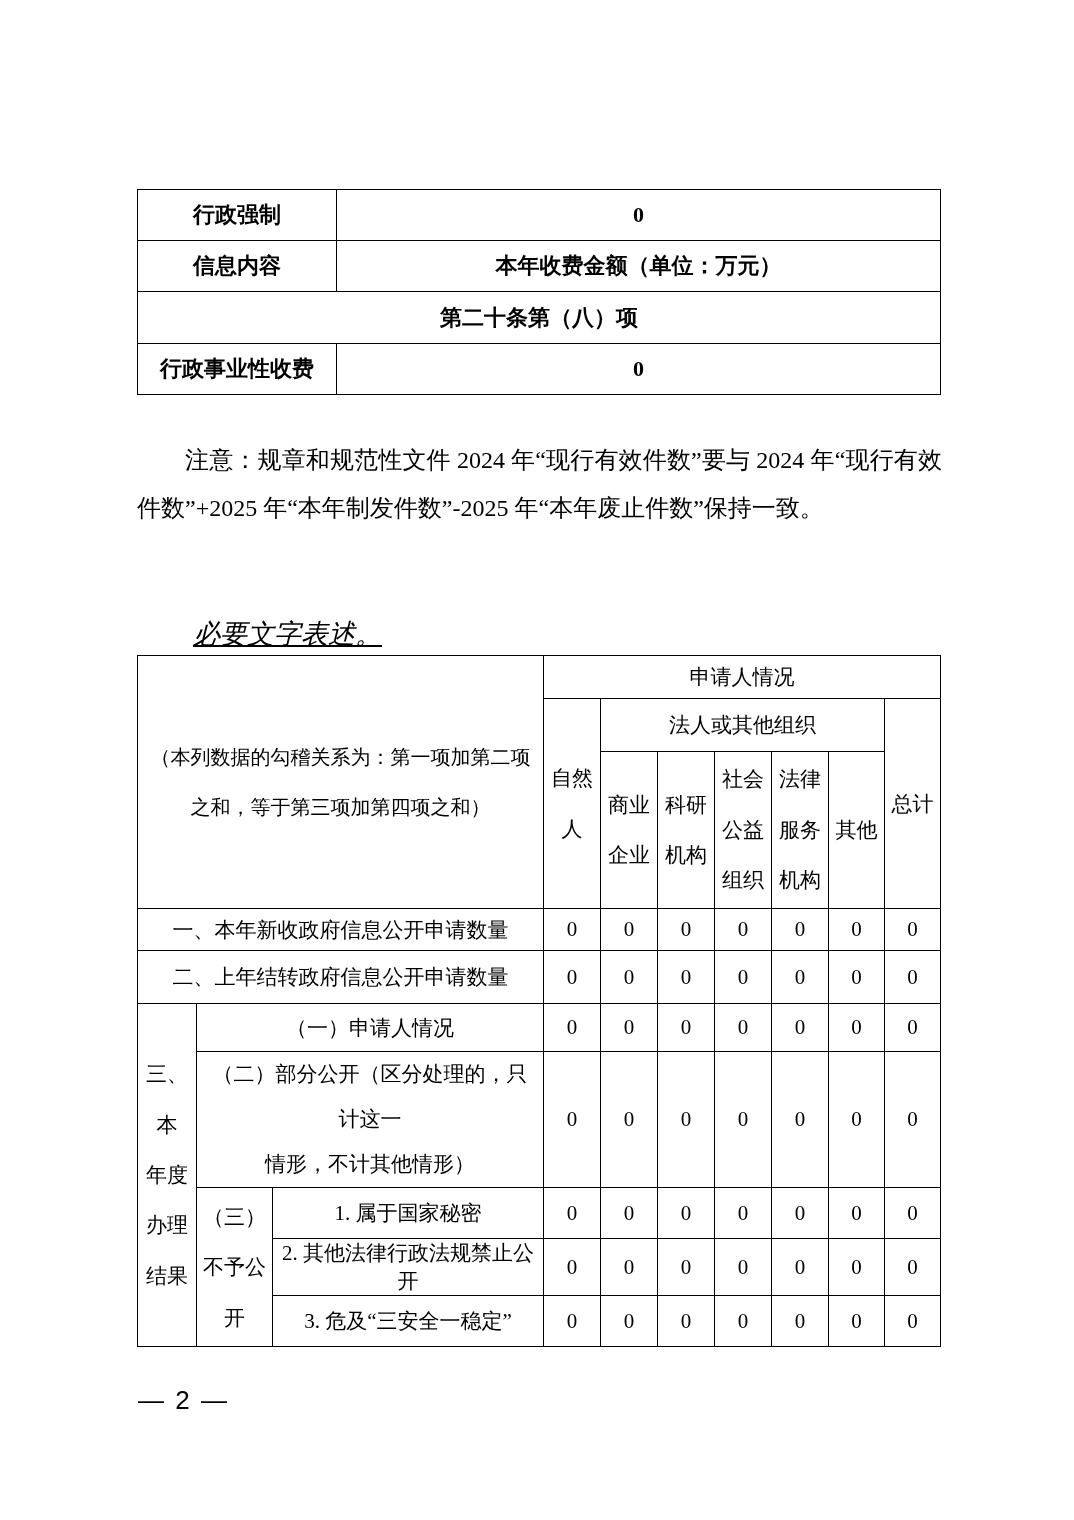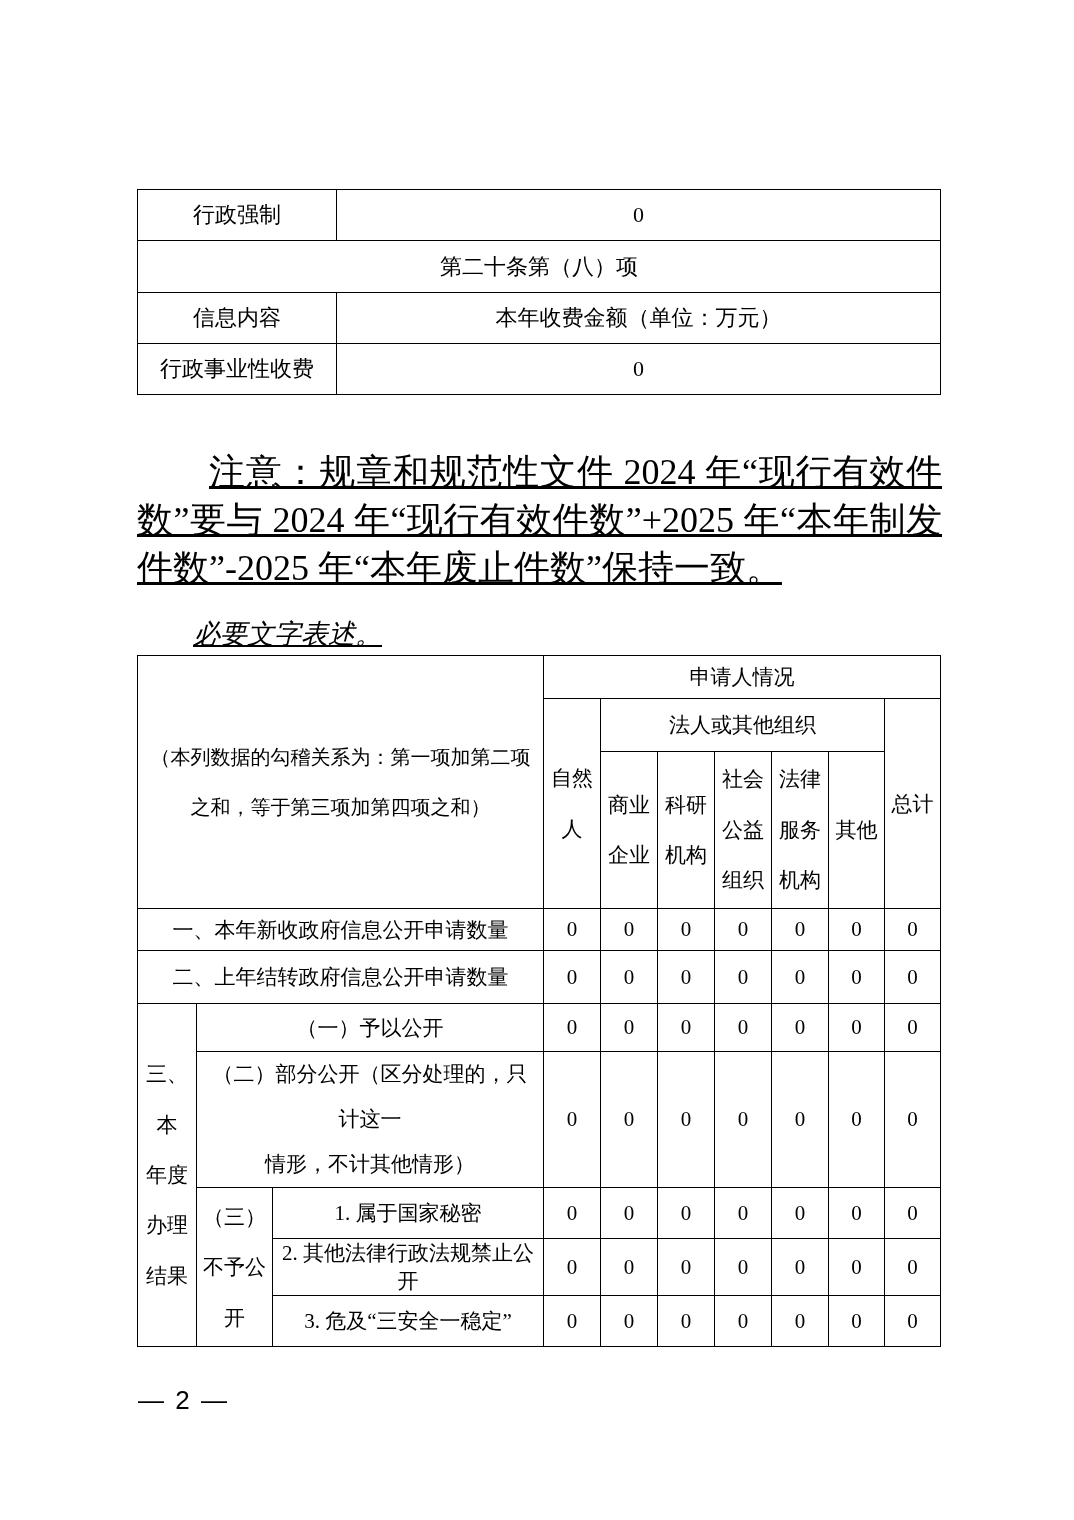--- a/index.html
+++ b/index.html
@@ -15,32 +15,32 @@
   }
 
   
   table { border-collapse: collapse; table-layout: fixed; }
   td { border: 1.5px solid #000; text-align: center; vertical-align: middle; padding: 0 4px; overflow: hidden; }
 
   .top-table {
     position: absolute; left: 137px; top: 189px;
     width: 803px;
     font-size: 22px;
+    font-weight: bold;
   }
   .top-table td { height: 50px; }
 
   
   .note {
     position: absolute; left: 137px; top: 412px;
     width: 805px;
-    font-size: 36px;
+    font-size: 24px;
     line-height: 48px;
     text-align: justify;
     text-indent: 2em;
-    text-decoration: underline;
   }
 
   
   .heading {
     position: absolute; left: 137px; top: 566px;
     width: 805px;
     padding-left: 60px;
     box-sizing: border-box;
     font-family: "Liberation Sans", "DejaVu Sans", sans-serif;
     font-weight: bold;
@@ -87,26 +87,26 @@
   <table class="top-table">
     <colgroup>
         <col style="width:199px">
         <col style="width:604px">
       </colgroup>
     <tbody>
         <tr>
       <td>行政强制</td>
       <td>0</td>
     </tr>
-    <tr style="height:52px">
-      <td colspan="2">第二十条第（八）项</td>
-    </tr>
     <tr>
       <td>信息内容</td>
       <td>本年收费金额（单位：万元）</td>
+    </tr>
+    <tr style="height:52px">
+      <td colspan="2">第二十条第（八）项</td>
     </tr>
     <tr>
       <td>行政事业性收费</td>
       <td>0</td>
     </tr>
   </tbody>
     </table>
 
   <p class="note">注意：规章和规范性文件 2024 年“现行有效件数”要与 2024 年“现行有效件数”+2025 年“本年制发件数”-2025 年“本年废止件数”保持一致。</p>
 
@@ -174,21 +174,21 @@
       <td>0</td>
       <td>0</td>
       <td>0</td>
     </tr>
 
     <tr style="height:48px">
       <td rowspan="5" class="pre">三、本
 年度
 办理
 结果</td>
-      <td colspan="2">（一）予以公开</td>
+      <td colspan="2">（一）申请人情况</td>
       <td>0</td>
       <td>0</td>
       <td>0</td>
       <td>0</td>
       <td>0</td>
       <td>0</td>
       <td>0</td>
     </tr>
 
     <tr style="height:102px">

